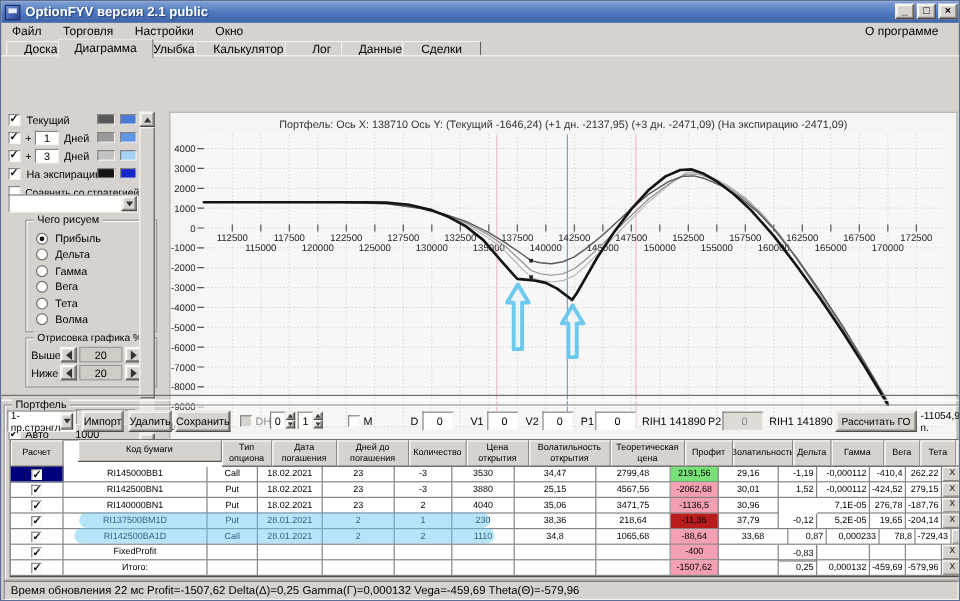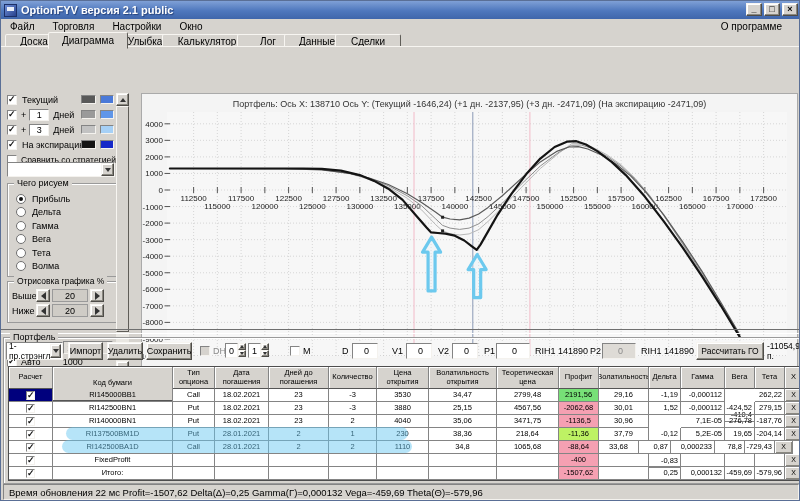--- a/index.html
+++ b/index.html
@@ -22,21 +22,21 @@
   .tab.active{top:0;height:15px;z-index:3;}
   #main{left:0;top:45px;width:800px;height:283px;background:#d6d3ce;border-top:1px solid #f7f5f1;}
   #sidebar{left:4px;top:44px;width:124px;height:286px;}
   .srow{position:absolute;display:flex;align-items:center;height:13px;}
   .cb{width:10px;height:10px;background:#fff;border:1px solid;border-color:#848484 #f4f2ee #f4f2ee #848484;position:relative;box-sizing:border-box;flex:0 0 auto;}
   .cb.checked::after{content:"✓";position:absolute;left:0px;top:-2px;font-size:9px;font-weight:bold;color:#111;}
   .cb.disabled{background:#d6d3ce;}
   .radio{width:10px;height:10px;border-radius:50%;background:#fff;border:1px solid #707070;box-sizing:border-box;position:relative;flex:0 0 auto;}
   .radio.sel::after{content:"";position:absolute;left:2px;top:2px;width:4px;height:4px;border-radius:50%;background:#111;}
   .swatch{width:15px;height:9px;border:1px solid;border-color:#848484 #f4f2ee #f4f2ee #848484;box-sizing:border-box;}
-  .group{position:absolute;border:1px solid #9a9a9a;box-shadow:inset 1px 1px 0 #fff;}
+  .group{position:absolute;border:1px solid #9a9a9a;box-shadow:inset 1px 1px 0 #fff;margin-left:14px;}
   .group-title{position:absolute;top:-6px;left:6px;background:#d6d3ce;padding:0 3px;font-size:9px;}
   .mini-input{background:#fff;border:1px solid;border-color:#848484 #f4f2ee #f4f2ee #848484;font-size:9px;box-sizing:border-box;
        display:flex;align-items:center;padding-left:3px;}
   .mini-input.disabled{background:#dedbd6;color:#8a8a8a;}
   .arrow-up{width:0;height:0;border-left:3px solid transparent;border-right:3px solid transparent;border-bottom:4px solid #333;}
   .arrow-dn{width:0;height:0;border-left:3px solid transparent;border-right:3px solid transparent;border-top:4px solid #333;}
   .arrow-l{width:0;height:0;border-top:4px solid transparent;border-bottom:4px solid transparent;border-right:5px solid #333;}
   .arrow-r{width:0;height:0;border-top:4px solid transparent;border-bottom:4px solid transparent;border-left:5px solid #333;}
   #chart-panel{left:140px;top:46px;width:657px;height:281px;background:#f4f4f4;border:1px solid #aaa;box-sizing:border-box;}
   #chart-title{position:absolute;left:0;top:5px;width:100%;text-align:center;font-size:9px;color:#333;}
@@ -403,21 +403,21 @@
       <div class="tb lbl" style="left:586px;">P2</div>
       <div class="tb mini-input disabled" style="left:598px;top:1px;width:34px;height:16px;justify-content:center;">0</div>
       <div class="tb lbl" style="left:637px;">RIH1 141890</div>
       <div class="tb btn" style="left:692px;width:68px;font-size:8.5px;">Рассчитать ГО</div>
       <div class="tb lbl" style="left:763px;font-size:8.5px;">-11054,97 п.</div>
     </div>
 
     <div id="ptable">
         <div class="tr" style="height: 22px;">
           <div class="th" style="width: 44px; height: 22px;">Расчет</div>
-          <div class="th" style="width: 120px; height: 34px;">Код бумаги</div>
+          <div class="th" style="width: 120px; height: 18px; margin-left: 12px;">Код бумаги</div>
           <div class="th" style="width: 42px; height: 22px;">Тип
 опциона</div>
           <div class="th" style="width: 54px; height: 22px;">Дата
 погашения</div>
           <div class="th" style="width: 60px; height: 22px;">Дней до
 погашения</div>
           <div class="th" style="width: 48px; height: 22px;">Количество</div>
           <div class="th" style="width: 52px; height: 22px;">Цена
 открытия</div>
           <div class="th" style="width: 68px; height: 22px;">Волатильность
@@ -439,21 +439,21 @@
           <div class="td" style="width: 54px; height: 13px;">18.02.2021</div>
           <div class="td" style="width: 60px; height: 13px;">23</div>
           <div class="td" style="width: 48px; height: 13px;">-3</div>
           <div class="td" style="width: 52px; height: 13px;">3530</div>
           <div class="td" style="width: 68px; height: 13px;">34,47</div>
           <div class="td" style="width: 62px; height: 13px;">2799,48</div>
           <div class="td" style="width: 40px; height: 13px; background: rgb(119, 224, 119);">2191,56</div>
           <div class="td" style="width: 50px; height: 13px;">29,16</div>
           <div class="td rnum" style="width: 32px; height: 13px;">-1,19</div>
           <div class="td rnum" style="width: 44px; height: 13px;">-0,000112</div>
-          <div class="td rnum" style="width: 30px; height: 13px; margin-top: 20px;">-410,4</div>
+          <div class="td rnum" style="width: 30px; height: 13px;">-410,4</div>
           <div class="td rnum" style="width: 30px; height: 13px;">262,22</div>
           <div class="td xcell" style="width: 18px; height: 13px;">X</div>
         </div>
         <div class="tr" style="height: 13px; background: rgb(255, 255, 255);">
           <div class="td" style="width: 44px; height: 13px;"><div class="cb checked" style="width: 9px; height: 9px;"></div></div>
           <div class="td" style="width: 120px; height: 13px;">RI142500BN1</div>
           <div class="td" style="width: 42px; height: 13px;">Put</div>
           <div class="td" style="width: 54px; height: 13px;">18.02.2021</div>
           <div class="td" style="width: 60px; height: 13px;">23</div>
           <div class="td" style="width: 48px; height: 13px;">-3</div>
@@ -489,40 +489,40 @@
         <div class="tr" style="height: 13px; background: rgb(255, 255, 255);">
           <div class="td" style="width: 44px; height: 13px;"><div class="cb checked" style="width: 9px; height: 9px;"></div></div>
           <div class="td" style="width: 120px; height: 13px;">RI137500BM1D</div>
           <div class="td" style="width: 42px; height: 13px;">Put</div>
           <div class="td" style="width: 54px; height: 13px;">28.01.2021</div>
           <div class="td" style="width: 60px; height: 13px;">2</div>
           <div class="td" style="width: 48px; height: 13px;">1</div>
           <div class="td" style="width: 52px; height: 13px;">230</div>
           <div class="td" style="width: 68px; height: 13px;">38,36</div>
           <div class="td" style="width: 62px; height: 13px;">218,64</div>
-          <div class="td" style="width: 40px; height: 13px; background: #bef264;">-11,36</div>
+          <div class="td" style="width: 40px; height: 13px; background: #b91c1c;">-11,36</div>
           <div class="td" style="width: 50px; height: 13px;">37,79</div>
           <div class="td rnum" style="width: 32px; height: 13px;">-0,12</div>
           <div class="td rnum" style="width: 44px; height: 13px;">5,2E-05</div>
           <div class="td rnum" style="width: 30px; height: 13px;">19,65</div>
           <div class="td rnum" style="width: 30px; height: 13px;">-204,14</div>
           <div class="td xcell" style="width: 18px; height: 13px;">X</div>
         </div>
         <div class="tr" style="height: 13px; background: rgb(255, 255, 255);">
           <div class="td" style="width: 44px; height: 13px;"><div class="cb checked" style="width: 9px; height: 9px;"></div></div>
           <div class="td" style="width: 120px; height: 13px;">RI142500BA1D</div>
           <div class="td" style="width: 42px; height: 13px;">Call</div>
           <div class="td" style="width: 54px; height: 13px;">28.01.2021</div>
           <div class="td" style="width: 60px; height: 13px;">2</div>
           <div class="td" style="width: 48px; height: 13px;">2</div>
           <div class="td" style="width: 52px; height: 13px;">1110</div>
           <div class="td" style="width: 68px; height: 13px;">34,8</div>
           <div class="td" style="width: 62px; height: 13px;">1065,68</div>
           <div class="td" style="width: 40px; height: 13px; background: rgb(245, 160, 178);">-88,64</div>
-          <div class="td" style="width: 40px; height: 13px;">33,68</div>
+          <div class="td" style="width: 58px; height: 13px;">33,68</div>
           <div class="td rnum" style="width: 32px; height: 13px;">0,87</div>
           <div class="td rnum" style="width: 44px; height: 13px;">0,000233</div>
           <div class="td rnum" style="width: 30px; height: 13px;">78,8</div>
           <div class="td rnum" style="width: 30px; height: 13px;">-729,43</div>
           <div class="td xcell" style="width: 18px; height: 13px;">X</div>
         </div>
         <div class="tr" style="height: 13px; background: rgb(255, 255, 255);">
           <div class="td" style="width: 44px; height: 13px;"><div class="cb checked" style="width: 9px; height: 9px;"></div></div>
           <div class="td" style="width: 120px; height: 13px;">FixedProfit</div>
           <div class="td" style="width: 42px; height: 13px;"></div>

